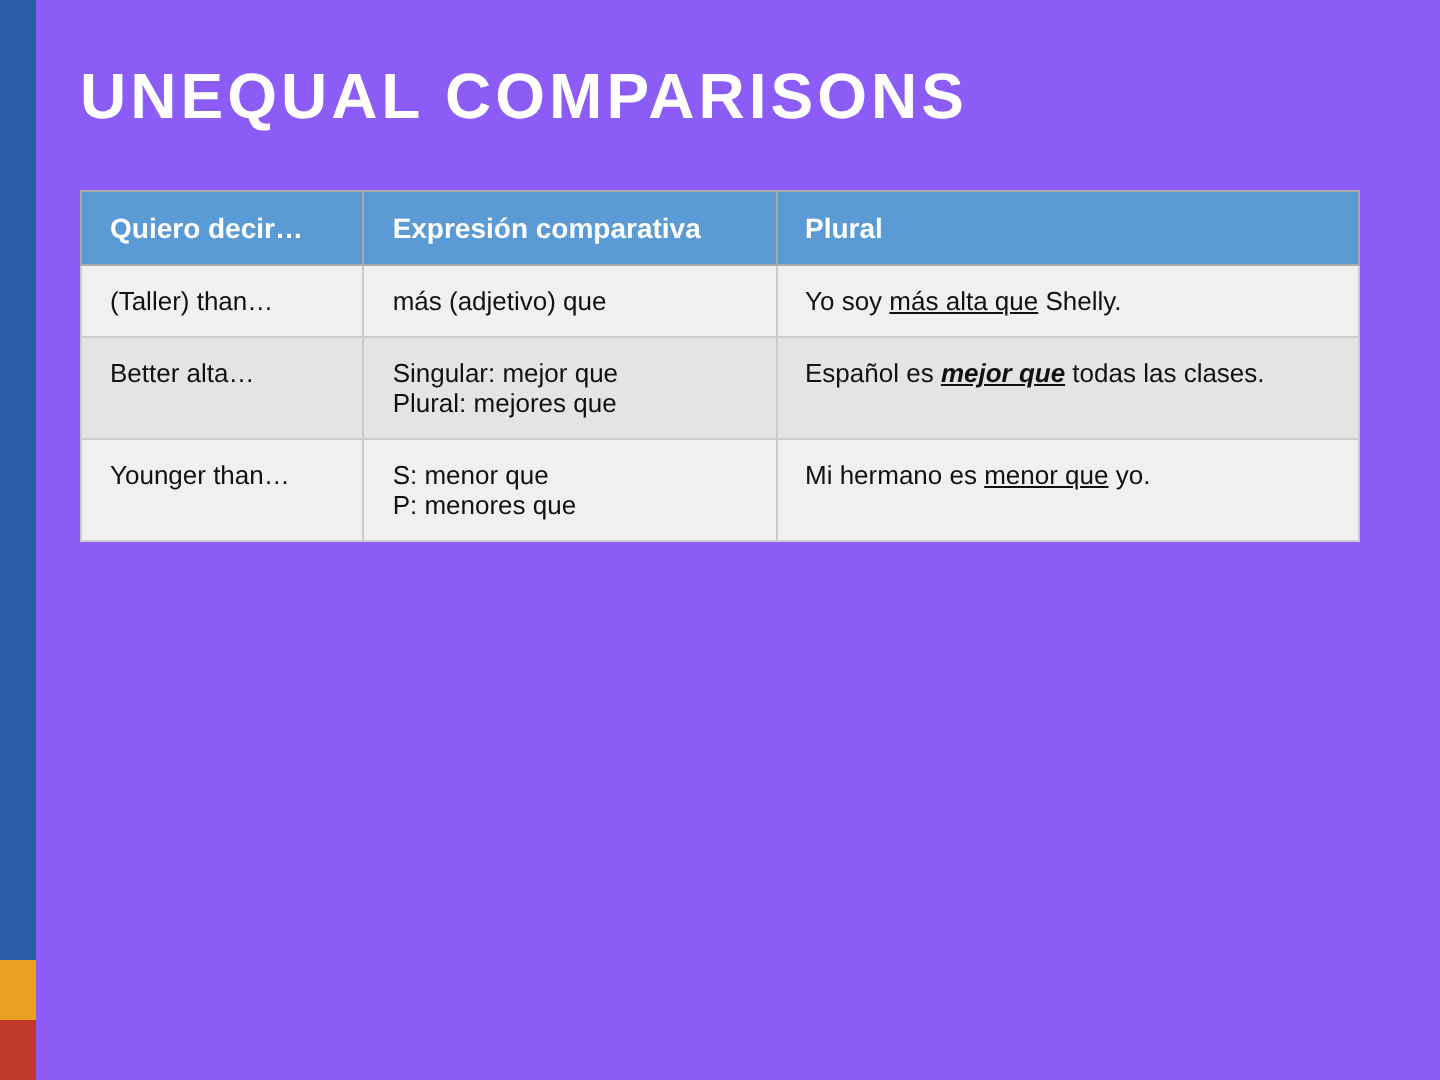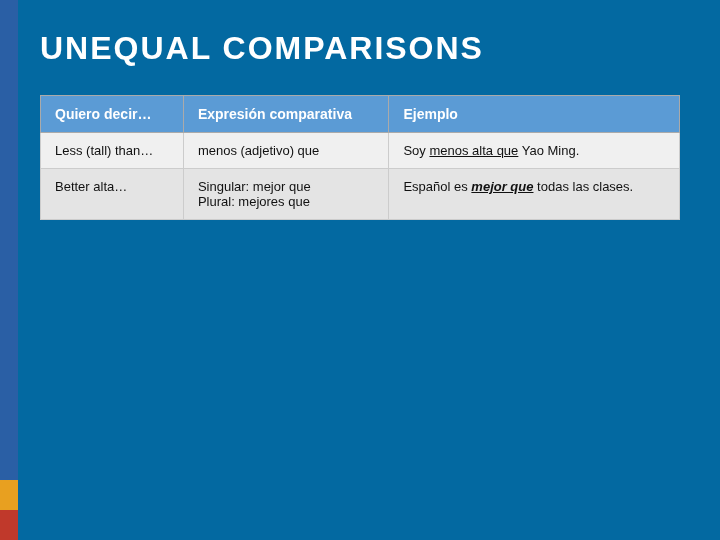--- a/index.html
+++ b/index.html
@@ -9,21 +9,21 @@
       height: 540px;
       background-color: #1a1a1a;
       font-family: Arial, sans-serif;
       overflow: hidden;
       position: relative;
     }
 
     .page-container {
       width: 720px;
       height: 540px;
-      background: #0369a1;
+      background: #8b5cf6;
       padding: 30px 40px 20px 40px;
       position: relative;
     }
 
     
     .side-bars {
       position: absolute;
       left: 0;
       top: 0;
       height: 100%;
@@ -104,29 +104,34 @@
     <div class="bar-red"></div>
   </div>
 
   <h1>UNEQUAL  COMPARISONS</h1>
 
   <table>
     <thead>
       <tr>
         <th>Quiero decir…</th>
         <th>Expresión comparativa</th>
-        <th>Ejemplo</th>
+        <th>Plural</th>
       </tr>
     </thead>
     <tbody id="table-body">
-        <tr>
-          <td>Less (tall) than…</td>
-          <td>menos (adjetivo) que</td>
-          <td>Soy <span class="underline">menos alta que</span> Yao Ming.</td>
+    <tr>
+          <td>(Taller) than…</td>
+          <td>más (adjetivo) que</td>
+          <td>Yo soy <span class="underline">más alta que</span> Shelly.</td>
         </tr>
         <tr>
           <td>Better alta…</td>
           <td>Singular: mejor que<br>Plural: mejores que</td>
           <td>Español es <span class="bold-italic">mejor que</span> todas las clases.</td>
         </tr>
+        <tr>
+          <td>Younger than…</td>
+          <td>S: menor que<br>P: menores que</td>
+          <td>Mi hermano es <span class="underline">menor que</span> yo.</td>
+        </tr>
       </tbody>
   </table>
 </div>
 
 </body></html>

